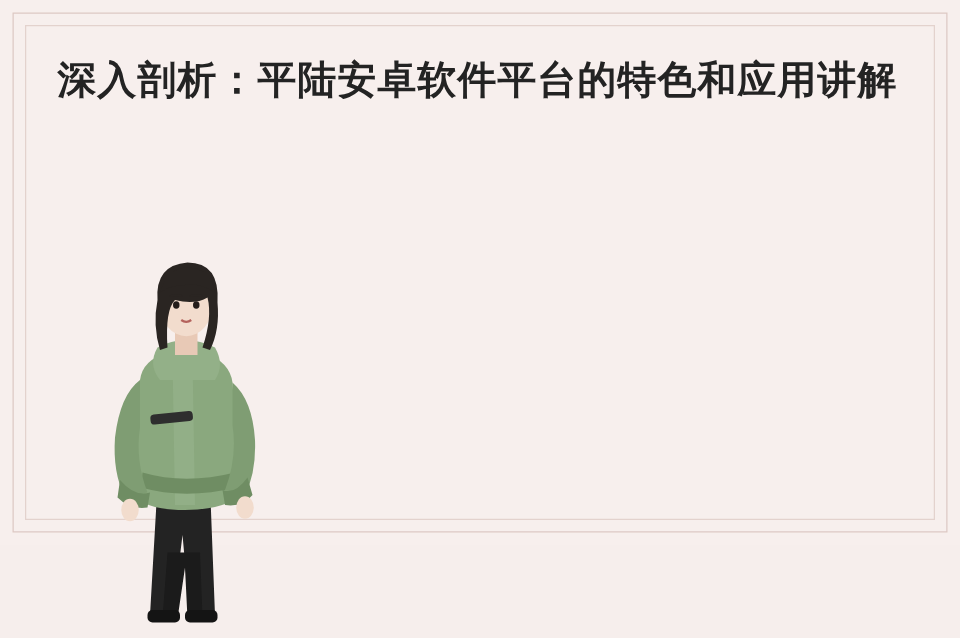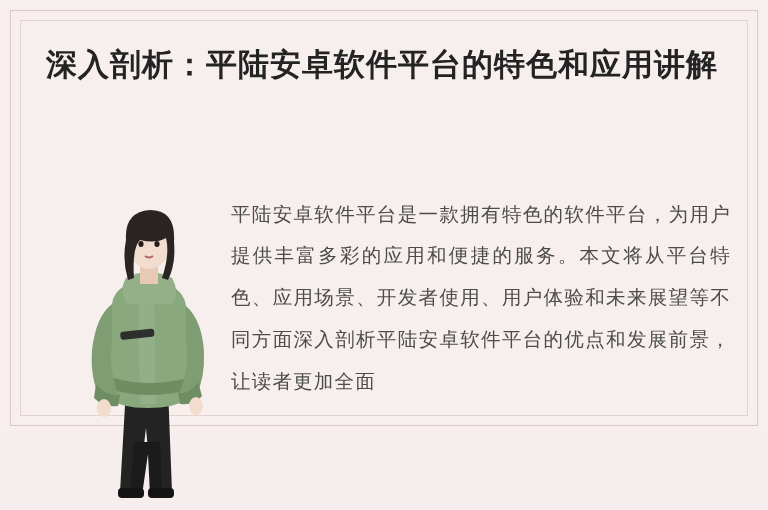--- a/index.html
+++ b/index.html
@@ -141,17 +141,16 @@
           <path d="M72 45 Q77 43 82 45" stroke="#2a2522" stroke-width="1.4" fill="none"></path>
           <path d="M88 45 Q93 43 98 45" stroke="#2a2522" stroke-width="1.4" fill="none"></path>
 
           <path d="M81 64 Q85 67 89 64" stroke="#b4625c" stroke-width="1.8" fill="none"></path>
 
           <ellipse cx="40" cy="216" rx="7" ry="9" fill="#f2dccd"></ellipse>
           <ellipse cx="132" cy="214" rx="7" ry="9" fill="#f2dccd"></ellipse>
         </svg>
       </div>
 
-      <p class="article-text">平陆安卓软件平台是一款拥有特色的软件平台，为用户提供丰富多彩的应用和便捷的服务。本文将从平台特色、应用场景、开发者使用、用户体验和未来展望等不同方面深入剖析平陆安卓软件平台的优点和发展前景，让读者更加全面</p>
 
     </div>
   </div>
 </div>
 
 </body></html>

